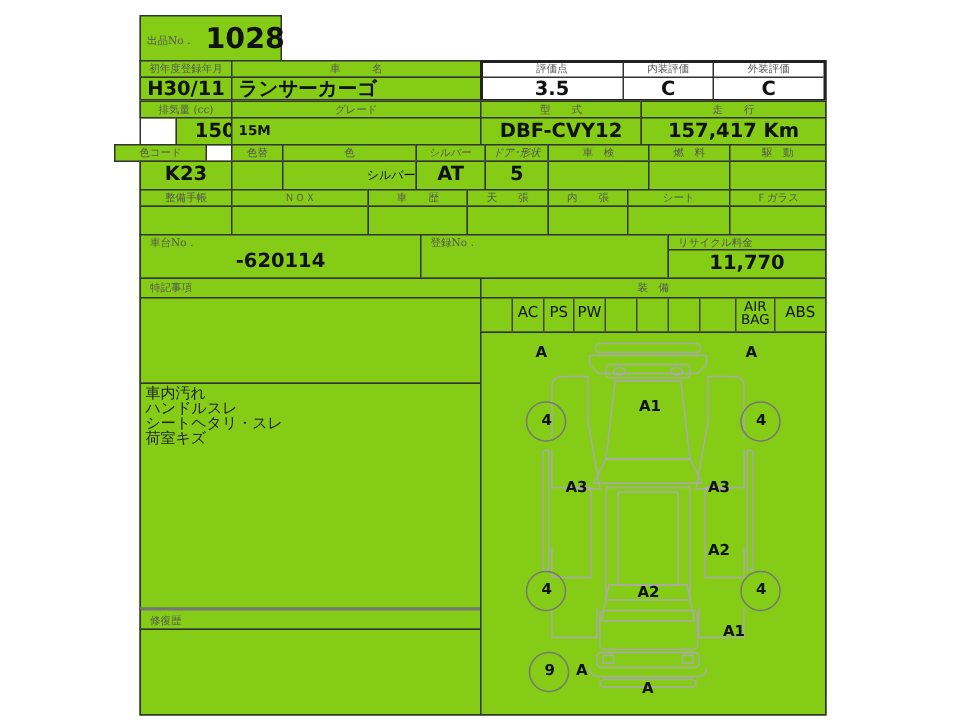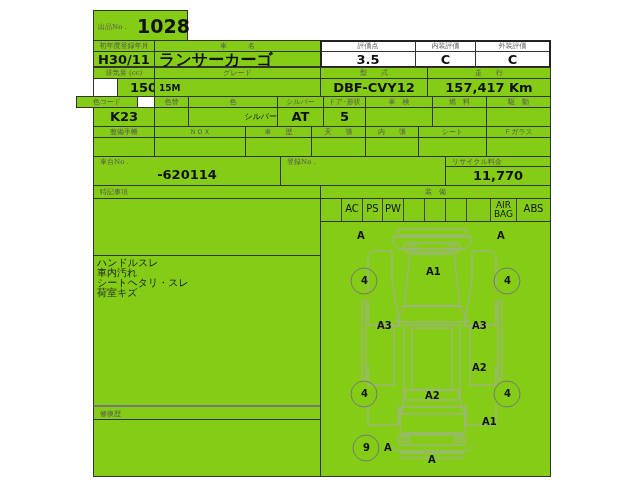--- a/index.html
+++ b/index.html
@@ -23,21 +23,21 @@
 <div class="cell" style="left:93px;top:10px;width:95px;height:31px;">
   <span style="position:absolute;left:4px;top:11px;font-size:7px;color:#555;font-family:'DejaVu Serif',serif;">出品No．</span>
   <span style="position:absolute;left:43px;top:4px;font-size:19px;font-weight:bold;">1028</span>
 </div>
 
 <div class="abs" style="left:93px;top:40px;width:458px;height:437px;border:1px solid #333;"></div>
 
 <div class="cell lbl" style="left:93px;top:40px;width:62px;height:12px;">初年度登録年月</div>
 <div class="cell lbl" style="left:154px;top:40px;width:167px;height:12px;">車　　　名</div>
 <div class="cell val" style="left:93px;top:51px;width:62px;height:16px;line-height:15px;">H30/11</div>
-<div class="cell val left" style="left:154px;top:51px;width:167px;height:16px;line-height:15px;font-size:16px;">ランサーカーゴ</div>
+<div class="cell val left" style="left:154px;top:51px;width:167px;height:16px;line-height:15px;font-size:13px;">ランサーカーゴ</div>
 
 <div class="abs thick" style="left:320px;top:40px;width:231px;height:28px;"></div>
 <div class="abs lbl" style="left:321px;top:41px;width:95px;height:11px;border-bottom:1px solid #333;border-right:1px solid #333;">評価点</div>
 <div class="abs lbl" style="left:416px;top:41px;width:60px;height:11px;border-bottom:1px solid #333;border-right:1px solid #333;">内装評価</div>
 <div class="abs lbl" style="left:476px;top:41px;width:73px;height:11px;border-bottom:1px solid #333;">外装評価</div>
 <div class="abs val" style="left:321px;top:52px;width:95px;height:15px;line-height:15px;border-right:1px solid #333;">3.5</div>
 <div class="abs val" style="left:416px;top:52px;width:60px;height:15px;line-height:15px;border-right:1px solid #333;">C</div>
 <div class="abs val" style="left:476px;top:52px;width:73px;height:15px;line-height:15px;">C</div>
 
 <div class="cell lbl" style="left:93px;top:67px;width:62px;height:12px;">排気量 (cc)</div>
@@ -46,21 +46,21 @@
 <div class="cell lbl" style="left:427px;top:67px;width:124px;height:12px;">走　　行</div>
 <div class="cell val" style="left:93px;top:78px;width:62px;height:19px;margin-left:24px;">1500</div>
 <div class="cell val left small" style="left:154px;top:78px;width:167px;height:19px;">15M</div>
 <div class="cell val" style="left:320px;top:78px;width:108px;height:19px;">DBF-CVY12</div>
 <div class="cell val" style="left:427px;top:78px;width:124px;height:19px;">157,417 Km</div>
 
 <div class="cell lbl" style="left:76px;top:96px;width:62px;height:12px;">色コード</div>
 <div class="cell lbl" style="left:154px;top:96px;width:35px;height:12px;">色替</div>
 <div class="cell lbl" style="left:188px;top:96px;width:90px;height:12px;">色</div>
 <div class="cell lbl" style="left:277px;top:96px;width:47px;height:12px;">シルバー</div>
-<div class="cell lbl" style="left:323px;top:96px;width:43px;height:12px;">ドア･形状</div>
+<div class="cell lbl" style="left:323px;top:96px;width:43px;height:12px;font-style:italic;">ドア･形状</div>
 <div class="cell lbl" style="left:365px;top:96px;width:68px;height:12px;">車　検</div>
 <div class="cell lbl" style="left:432px;top:96px;width:55px;height:16px;">燃　料</div>
 <div class="cell lbl" style="left:486px;top:96px;width:65px;height:12px;">駆　動</div>
 <div class="cell val" style="left:93px;top:107px;width:62px;height:20px;">K23</div>
 <div class="cell val" style="left:154px;top:107px;width:35px;height:20px;"></div>
 <div class="cell val left sm2" style="left:188px;top:107px;width:90px;height:20px;">シルバー</div>
 <div class="cell val" style="left:277px;top:107px;width:47px;height:20px;">AT</div>
 <div class="cell val" style="left:323px;top:107px;width:43px;height:20px;">5</div>
 <div class="cell val" style="left:365px;top:107px;width:68px;height:20px;"></div>
 <div class="cell val" style="left:432px;top:107px;width:55px;height:20px;"></div>
@@ -84,22 +84,22 @@
 <div class="cell lbl left" style="left:93px;top:156px;width:188px;height:11px;border-bottom:none;">車台No．</div>
 <div class="cell lbl left" style="left:280px;top:156px;width:166px;height:11px;border-bottom:none;">登録No．</div>
 <div class="cell lbl left" style="left:445px;top:156px;width:106px;height:11px;">リサイクル料金</div>
 <div class="cell val" style="left:93px;top:166px;width:188px;height:20px;border-top:none;">-620114</div>
 <div class="cell val" style="left:280px;top:166px;width:166px;height:20px;border-top:none;"></div>
 <div class="cell val" style="left:445px;top:166px;width:106px;height:20px;">11,770</div>
 
 <div class="cell lbl left" style="left:93px;top:185px;width:228px;height:14px;line-height:13px;">特記事項</div>
 <div class="cell" style="left:93px;top:198px;width:228px;height:58px;"></div>
 <div class="cell" style="left:93px;top:255px;width:228px;height:151px;padding:2px 3px;">
+  <div class="note">車内汚れ</div>
   <div class="note">ハンドルスレ</div>
-  <div class="note">車内汚れ</div>
   <div class="note">シートヘタリ・スレ</div>
   <div class="note">荷室キズ</div>
 </div>
 <div class="cell lbl left" style="left:93px;top:405px;width:228px;height:15px;line-height:14px;border-top:2px solid #777;">修復歴</div>
 <div class="cell" style="left:93px;top:419px;width:228px;height:58px;"></div>
 
 <div class="cell lbl" style="left:320px;top:185px;width:231px;height:14px;line-height:13px;">装　備</div>
 <div class="cell" style="left:320px;top:198px;width:231px;height:24px;">
   <div class="equip" style="left:0;width:21px;"></div>
   <div class="equip" style="left:21px;width:21px;">AC</div>

